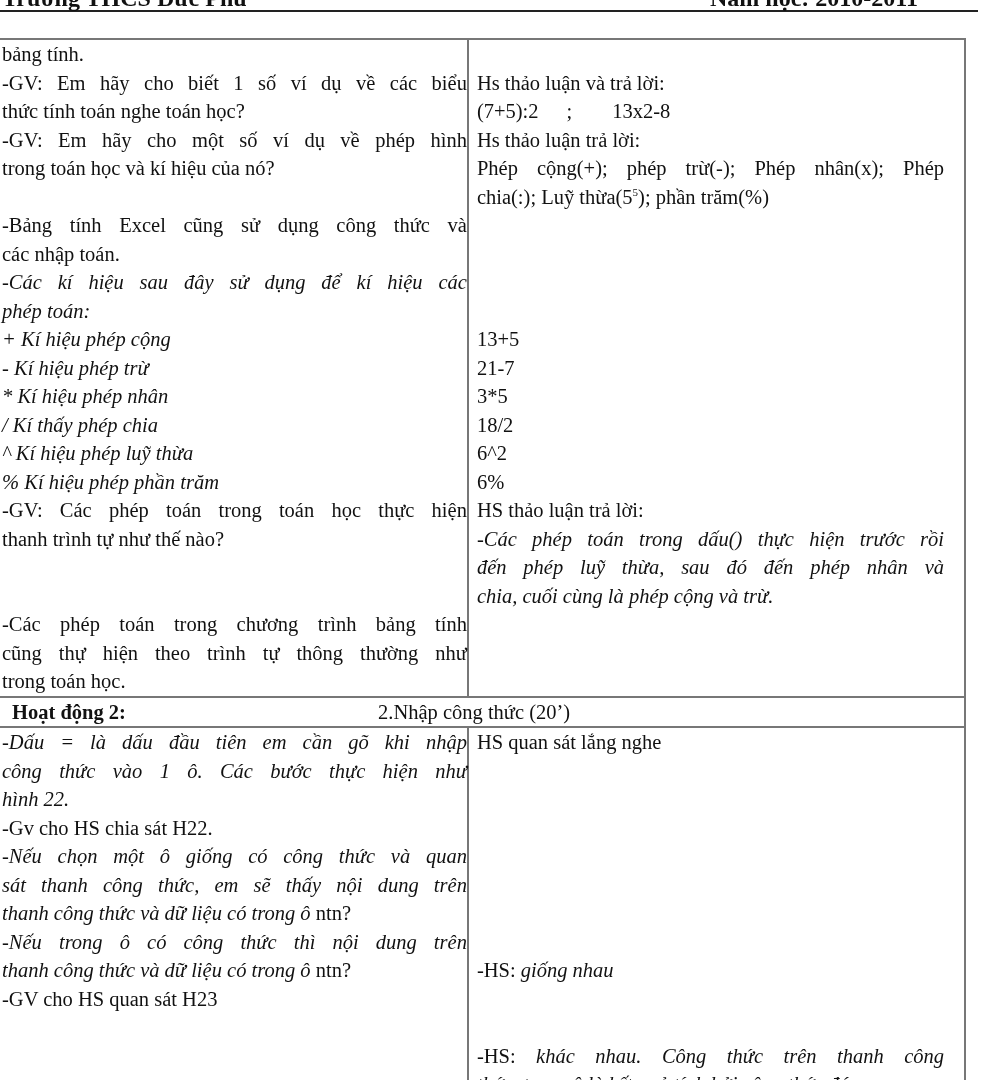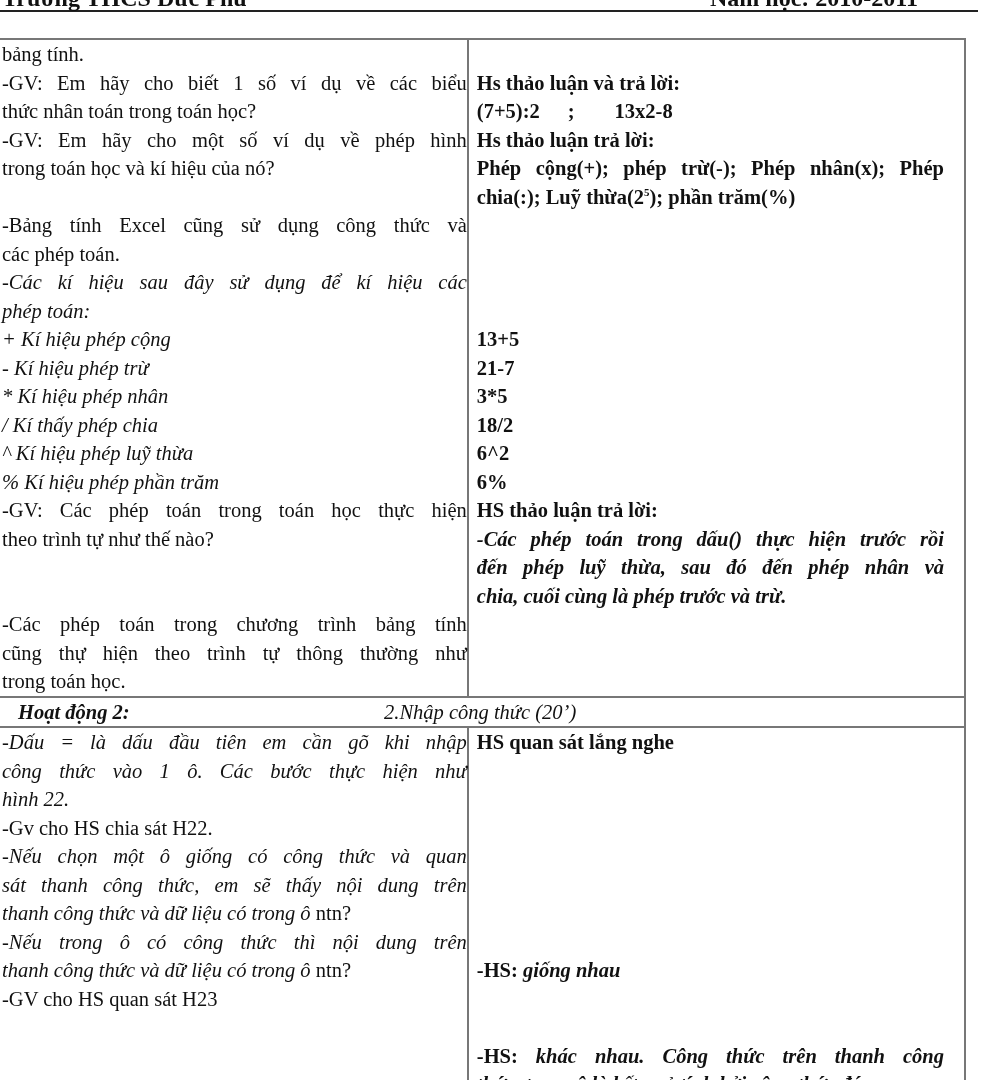--- a/index.html
+++ b/index.html
@@ -21,87 +21,87 @@
     width: 968px;
     border-collapse: collapse;
     font-size: 20.5px; line-height: 28.5px;
   }
   .lesson-table td {
     border: 2px solid #777;
     vertical-align: top;
     padding: 0 0 0 2px;
   }
   .lesson-table td.left { width: 476px; text-align: justify; }
-  .lesson-table td.right { width: 478px; padding-left: 8px; padding-right: 20px; text-align: justify; font-weight: bold; }
+  .lesson-table td.right { width: 478px; padding-left: 8px; padding-right: 20px; text-align: justify; }
   .line { display: block; min-height: 28.5px; }
   .it { font-style: italic; }
   .jl { text-align-last: justify; }
   .blank { display: block; height: 28.5px; }
-  .hd-row td { padding: 0 18px; height: 28px; font-style: italic; }
+  .hd-row td { padding: 0 12px; height: 28px; }
   .hd-title { font-weight: bold; display: inline-block; width: 366px; }
   .hd-sub { display: inline-block; }
   sup { font-size: 11px; line-height: 0; }
 </style>
 </head>
 <body>
 
 <div class="page-header">
   <span class="school">Trường THCS Đức Phú</span>
   <span class="year">Năm học: 2010-2011</span>
 </div>
 
 <table class="lesson-table">
   <tbody>
       <tr>
     <td class="left">
       <span class="line jl" style="text-align-last:left">bảng tính.</span>
       <span class="line jl">-GV: Em hãy cho biết 1 số ví dụ về các biểu</span>
-      <span class="line">thức nhân toán trong toán học?</span>
+      <span class="line">thức tính toán nghe toán học?</span>
       <span class="line jl">-GV: Em hãy cho một số ví dụ về phép hình</span>
       <span class="line">trong toán học và kí hiệu của nó?</span>
       <span class="blank"></span>
       <span class="line jl">-Bảng tính Excel cũng sử dụng công thức và</span>
-      <span class="line">các phép toán.</span>
+      <span class="line">các nhập toán.</span>
       <span class="line jl it">-Các kí hiệu sau đây sử dụng để kí hiệu các</span>
       <span class="line it">phép toán:</span>
       <span class="line it">+ Kí hiệu phép cộng</span>
       <span class="line it">- Kí hiệu phép trừ</span>
       <span class="line it">* Kí hiệu phép nhân</span>
       <span class="line it">/ Kí thấy phép chia</span>
       <span class="line it">^ Kí hiệu phép luỹ thừa</span>
       <span class="line it">% Kí hiệu phép phần trăm</span>
       <span class="line jl">-GV: Các phép toán trong toán học thực hiện</span>
-      <span class="line">theo trình tự như thế nào?</span>
+      <span class="line">thanh trình tự như thế nào?</span>
       <span class="blank"></span>
       <span class="blank"></span>
       <span class="line jl">-Các phép toán trong chương trình bảng tính</span>
       <span class="line jl">cũng thự hiện theo trình tự thông thường như</span>
       <span class="line">trong toán học.</span>
     </td>
     <td class="right">
       <span class="blank"></span>
       <span class="line">Hs thảo luận và trả lời:</span>
       <span class="line"><span>(7+5):2</span><span style="display:inline-block;width:28px"></span><span>;</span><span style="display:inline-block;width:40px"></span><span>13x2-8</span></span>
       <span class="line">Hs thảo luận trả lời:</span>
       <span class="line jl">Phép cộng(+); phép trừ(-); Phép nhân(x); Phép</span>
-      <span class="line"><span>chia(:); Luỹ thừa(2</span><sup>5</sup><span>); phần trăm(%)</span></span>
+      <span class="line"><span>chia(:); Luỹ thừa(5</span><sup>5</sup><span>); phần trăm(%)</span></span>
       <span class="blank"></span>
       <span class="blank"></span>
       <span class="blank"></span>
       <span class="blank"></span>
       <span class="line">13+5</span>
       <span class="line">21-7</span>
       <span class="line">3*5</span>
       <span class="line">18/2</span>
       <span class="line">6^2</span>
       <span class="line">6%</span>
       <span class="line">HS thảo luận trả lời:</span>
       <span class="line jl it">-Các phép toán trong dấu() thực hiện trước rồi</span>
       <span class="line jl it">đến phép luỹ thừa, sau đó đến phép nhân và</span>
-      <span class="line it">chia, cuối cùng là phép trước và trừ.</span>
+      <span class="line it">chia, cuối cùng là phép cộng và trừ.</span>
     </td>
   </tr>
   <tr class="hd-row">
     <td colspan="2">
       <span class="hd-title">Hoạt động 2:</span><span class="hd-sub">2.Nhập công thức (20’)</span>
     </td>
   </tr>
   <tr>
     <td class="left">
       <span class="line jl it">-Dấu = là dấu đầu tiên em cần gõ khi nhập</span>

